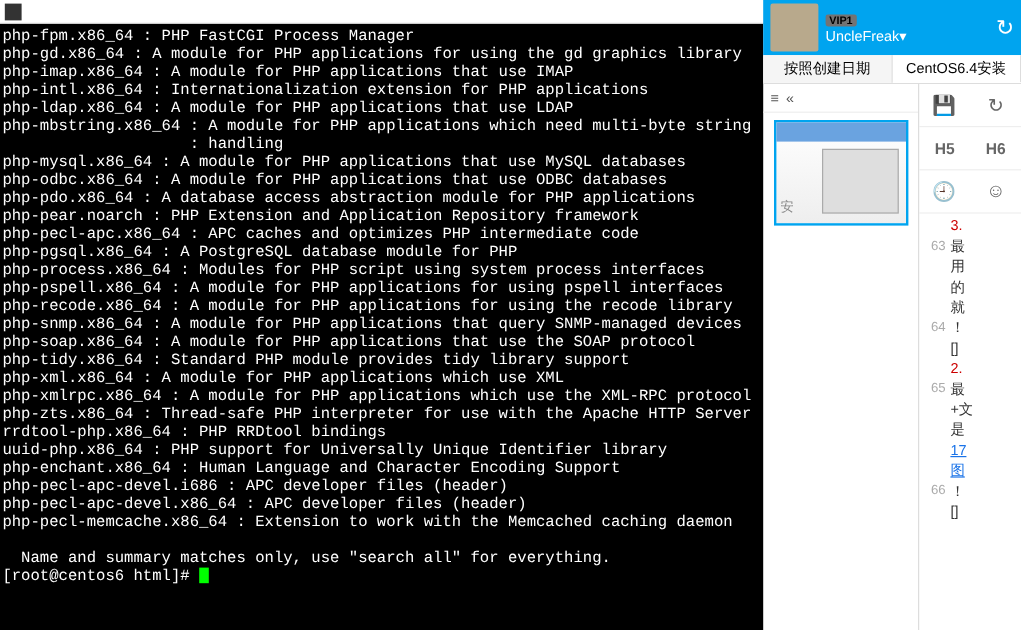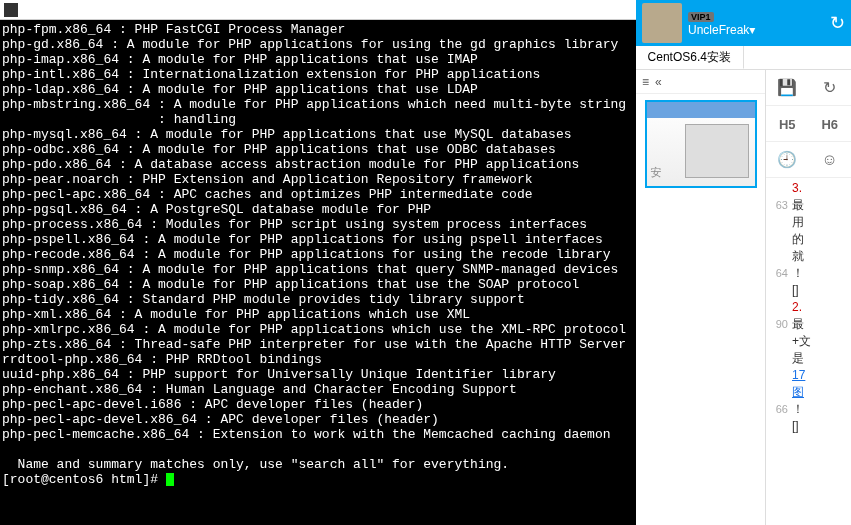--- a/index.html
+++ b/index.html
@@ -52,20 +52,21 @@
       <span class="vip">VIP1</span>
       <div class="uname">
         <span>UncleFreak</span>
         <span>▾</span>
       </div>
     </div>
     <span class="refresh">↻</span>
   </div>
 
   <div class="tabstrip">
+    <div class="tab">按照创建日期</div>
     <div class="tab inactive">CentOS6.4安装</div>
   </div>
 
   <div class="body2">
     <div class="sidecol">
       <div class="sidetop">
         <span>≡</span>
         <span>«</span>
       </div>
       <div class="thumb">
@@ -115,21 +116,21 @@
           </div>
           <div class="lnrow">
             <div class="ln"></div>
             <div class="ct ">[]</div>
           </div>
           <div class="lnrow">
             <div class="ln"></div>
             <div class="ct red">2.</div>
           </div>
           <div class="lnrow">
-            <div class="ln">90</div>
+            <div class="ln">65</div>
             <div class="ct ">最</div>
           </div>
           <div class="lnrow">
             <div class="ln"></div>
             <div class="ct ">+文</div>
           </div>
           <div class="lnrow">
             <div class="ln"></div>
             <div class="ct ">是</div>
           </div>

